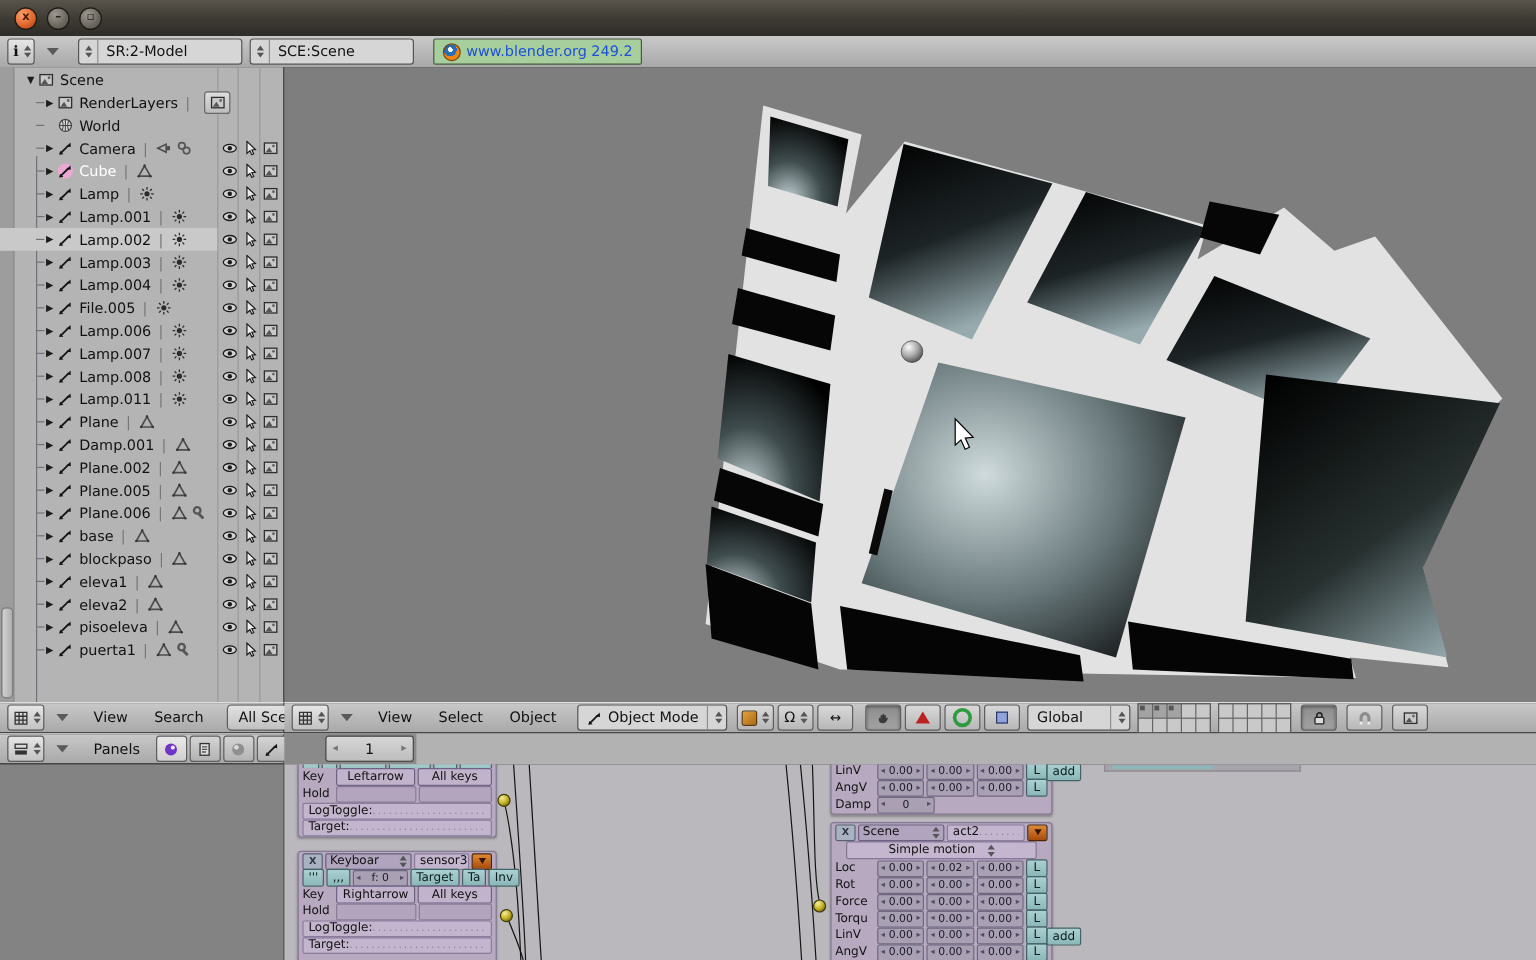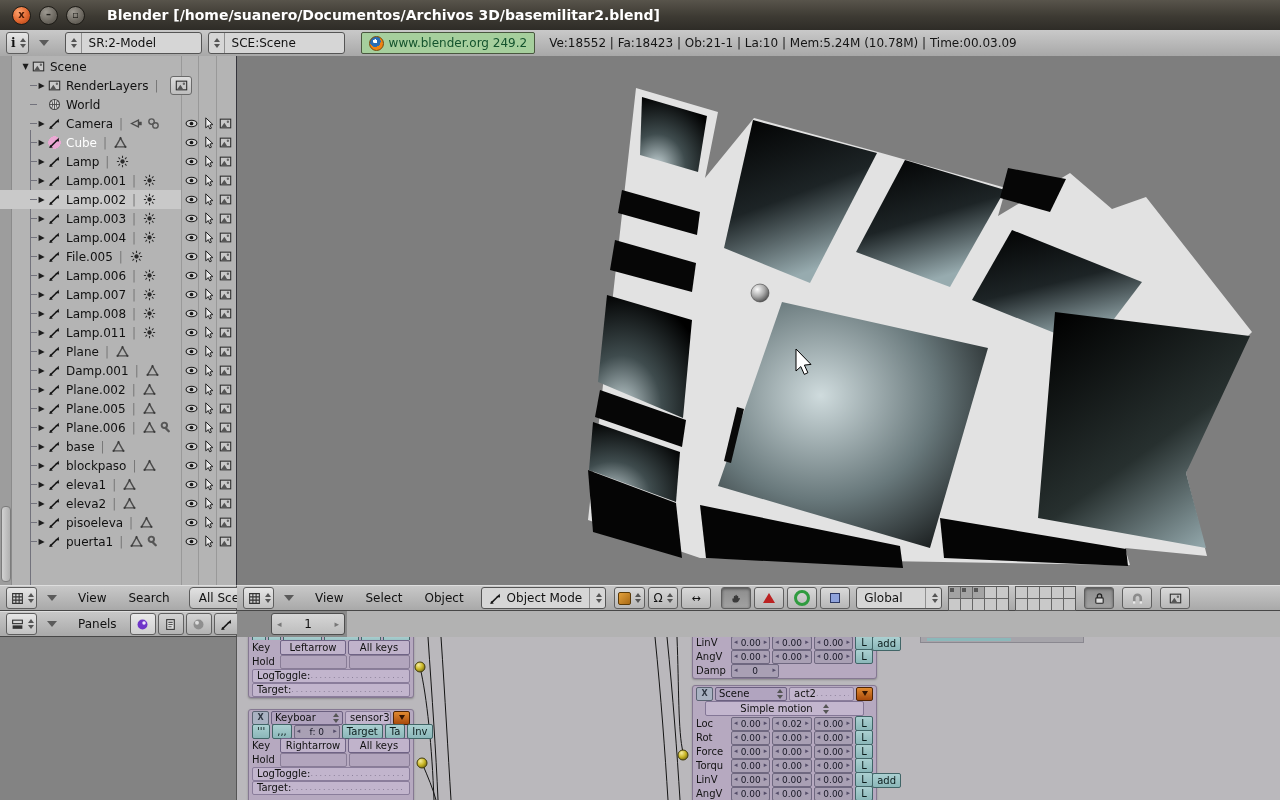--- a/index.html
+++ b/index.html
@@ -27,21 +27,21 @@
   .updn i.u{border-bottom:4px solid #555;}
   .updn i.d{border-top:4px solid #555;}
   .tridown{width:0;height:0;border-left:5px solid transparent;border-right:5px solid transparent;
     border-top:6px solid #5a5a5a;margin:0 10px;}
   .menuword{padding:0 11px;white-space:nowrap;cursor:default;}
   .combo{display:flex;align-items:stretch;height:20px;border:1px solid #555;border-radius:3px;
     background:#d6d6d6;overflow:hidden;margin-left:6px;}
   .combo .cstep{width:15px;display:flex;align-items:center;justify-content:center;border-right:1px solid #909090;}
   .combo .cval{padding:0 7px;display:flex;align-items:center;min-width:105px;white-space:nowrap;}
   .badge{display:flex;align-items:center;gap:5px;height:20px;padding:0 7px;margin-left:16px;
-    background:#a6cf9d;border:1px solid #49573f;border-radius:2px;white-space:nowrap;color:#14532d;}
+    background:#a6cf9d;border:1px solid #49573f;border-radius:2px;white-space:nowrap;color:#1d4ed8;}
   .blogo{width:13px;height:13px;border-radius:50%;flex:none;
     background:radial-gradient(circle at 40% 34%,#ffffff 0 17%,#2a6db5 18% 46%,#ee8413 47%);border:1px solid #7a4708;}
   .stats{margin-left:14px;white-space:nowrap;color:#141414;}
 
   
   .main{position:absolute;left:0;top:56px;width:1280px;height:529px;display:flex;}
 
   .outliner{position:relative;width:236px;flex:none;background:#b4b4b4;border-right:1px solid #33333a;overflow:hidden;}
   .oscroll{position:absolute;left:0;top:0;bottom:0;width:11px;background:#9d9d9d;border-right:1px solid #8b8b8b;}
   .oscroll .thumb{position:absolute;left:1px;width:8px;top:450px;height:74px;border-radius:4px;
@@ -231,21 +231,20 @@
 </svg>
 
 <div id="stage">
 
   <div class="titlebar">
     <div class="winbtns">
       <span class="winbtn close">x</span>
       <span class="winbtn min">–</span>
       <span class="winbtn max">▫</span>
     </div>
-    <span>Blender [/home/suanero/Documentos/Archivos 3D/basemilitar2.blend]</span>
   </div>
 
   <div class="topheader">
     <span class="edbtn">
       <b style="font-family:'DejaVu Serif',serif;">i</b>
       <span class="updn">
           <i class="u"></i>
           <i class="d"></i>
         </span>
     </span>
@@ -267,21 +266,20 @@
             <i class="d"></i>
           </span>
         </span>
       <span class="cval">SCE:Scene</span>
 
     </span>
     <span class="badge">
       <span class="blogo"></span>
       <span>www.blender.org 249.2</span>
     </span>
-    <span class="stats">Ve:18552 | Fa:18423 | Ob:21-1 | La:10  | Mem:5.24M (10.78M)  | Time:00.03.09</span>
   </div>
 
   <div class="main">
     <div class="outliner">
       <div class="oscroll">
         <div class="thumb"></div>
       </div>
       <div class="ocolsep" style="left:181px"></div>
       <div class="ocolsep" style="left:198px"></div>
       <div class="ocolsep" style="left:216px"></div>

